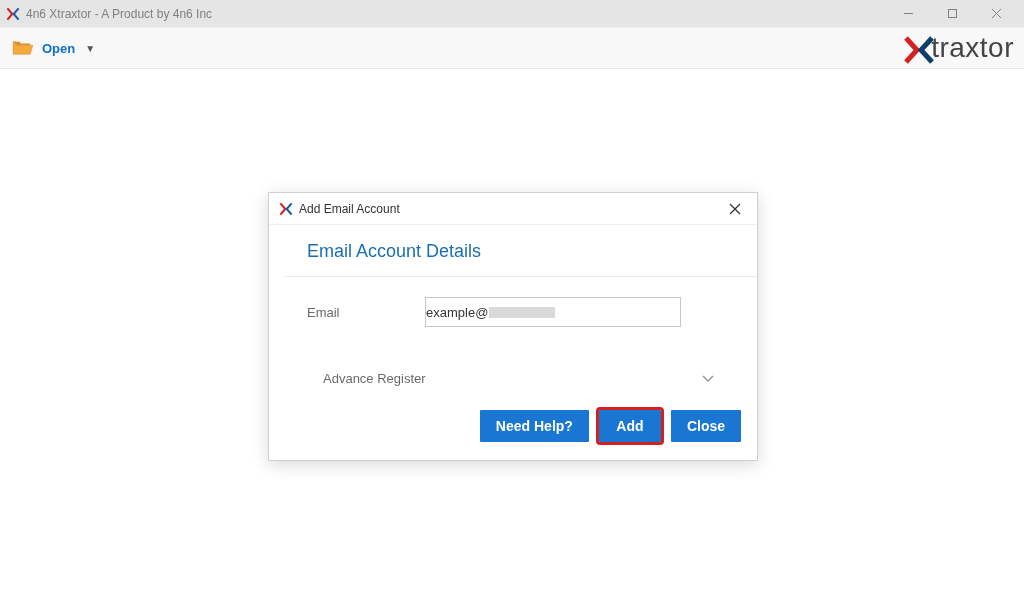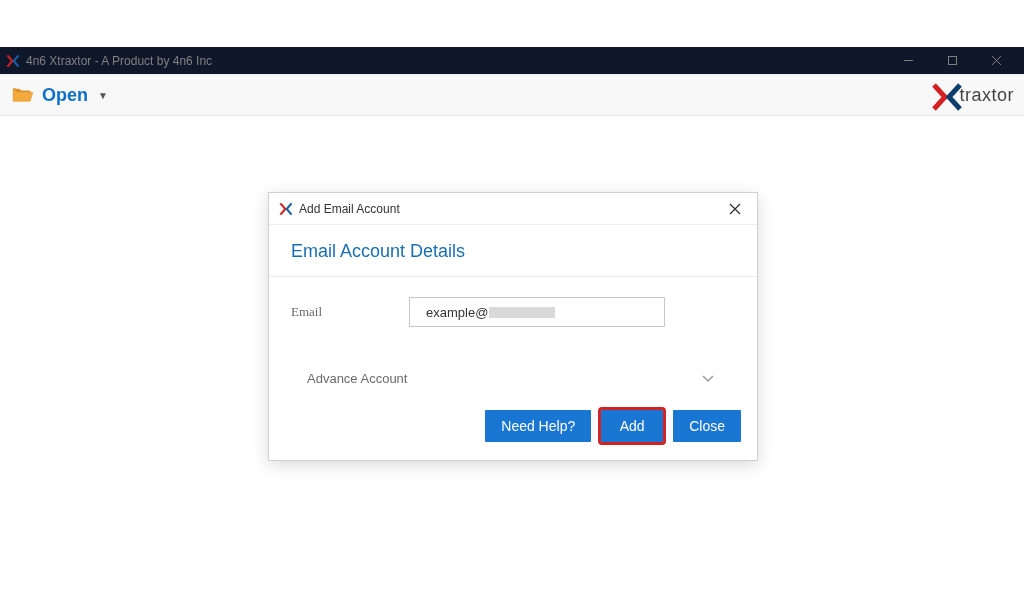--- a/index.html
+++ b/index.html
@@ -1,63 +1,63 @@
 <!DOCTYPE html>
 <html><head>
   <meta charset="utf-8">
   <style>
     * { margin: 0; padding: 0; box-sizing: border-box; font-family: "Segoe UI", Arial, sans-serif; }
     body { background: #ffffff; width: 1024px; height: 605px; overflow: hidden; position: relative; }
 
     
-    .titlebar { height: 28px; background: #0f172a; display: flex; align-items: center; padding: 12px 6px; border-bottom: 1px solid #f0f0f0; margin-top: 47px; }
+    .titlebar { height: 28px; background: #e5e5e5; display: flex; align-items: center; padding: 12px 6px; border-bottom: 1px solid #f0f0f0; }
     .titlebar .app-icon { width: 14px; height: 14px; margin-right: 6px; display: flex; align-items: center; justify-content: center; }
     .titlebar .title-text { color: #808080; font-size: 12px; }
     .win-controls { margin-left: auto; display: flex; }
     .win-btn { width: 44px; height: 28px; display: flex; align-items: center; justify-content: center; color: #808080; }
     .win-btn svg { stroke: #808080; }
 
     
     .toolbar { height: 41px; background: #f8f8f8; border-bottom: 1px solid #e5e5e5; display: flex; align-items: center; padding: 0 10px 0 12px; }
     .open-btn { display: flex; align-items: center; gap: 8px; }
     .folder-icon svg { display: block; }
-    .open-label { color: #0d6fc5; font-weight: 600; font-size: 18px; }
+    .open-label { color: #0d6fc5; font-weight: 600; font-size: 13px; }
     .open-arrow { color: #555; font-size: 10px; margin-left: 2px; }
 
     .logo-wrap { margin-left: auto; display: flex; align-items: center; gap: 0; }
     .brand-logo { display: flex; align-items: center; }
     .brand-logo .x-mark { width: 26px; height: 26px; position: relative; margin-right: 1px; }
-    .brand-logo .txt { font-size: 18px; color: #444; letter-spacing: 0.5px; font-weight: 400; }
+    .brand-logo .txt { font-size: 28px; color: #444; letter-spacing: 0.5px; font-weight: 400; }
 
     .right-links { display: flex; align-items: center; gap: 26px; margin-left: 26px; }
     .link { color: #0d6fc5; font-weight: 600; font-size: 14px; }
     .kebab { width: 20px; display: flex; flex-direction: column; align-items: center; gap: 3px; margin-left: 8px; }
     .kebab span { width: 4px; height: 4px; background: #0d6fc5; border-radius: 50%; }
 
     
     .dialog { position: absolute; left: 268px; top: 192px; width: 490px; background: #fff; border: 1px solid #cfcfcf; box-shadow: 0 4px 16px rgba(0,0,0,0.15); }
     .dialog-title { height: 32px; display: flex; align-items: center; padding: 0 10px; border-bottom: 1px solid #eee; }
     .dialog-title .app-icon { width: 14px; height: 14px; margin-right: 6px; }
     .dialog-title-text { font-size: 12px; color: #333; }
     .dialog-close { margin-left: auto; width: 24px; height: 24px; display: flex; align-items: center; justify-content: center; }
 
-    .dialog-body { padding: 0; }
+    .dialog-body { padding: 0; margin-left: 16px; }
     .section-heading { color: #1a6fb3; font-size: 18px; font-weight: 400; padding: 16px 22px 14px; border-bottom: 1px solid #eaeaea; }
 
     .form-area { padding: 20px 22px 10px; }
     .form-row { display: flex; align-items: center; margin-bottom: 16px; }
-    .form-label { width: 118px; color: #6a6a6a; font-size: 13px; font-family: Liberation Serif, serif; }
-    .form-input { flex: 0 0 256px; height: 30px; border: 1px solid #c7c7c7; padding: 0 16px; font-size: 13px; color: #333; background: #fff; }
+    .form-label { width: 118px; color: #6a6a6a; font-size: 13px; }
+    .form-input { flex: 0 0 256px; height: 30px; border: 1px solid #c7c7c7; padding: 0 0; font-size: 13px; color: #333; background: #fff; }
     .masked-part { display: inline-block; width: 66px; height: 11px; background: #d9d9d9; vertical-align: middle; margin-left: 1px; }
 
     .advance-row { display: flex; align-items: center; padding: 18px 22px 24px 38px; color: #6a6a6a; font-size: 13px; }
     .chevron { margin-left: auto; margin-right: 20px; color: #9a9a9a; }
 
     .button-row { display: flex; justify-content: flex-end; gap: 10px; padding: 0 16px 18px; }
-    .btn { background: #1976d2; color: #fff; font-size: 14px; font-weight: 400; border: none; padding: 8px 16px; min-width: 62px; text-align: center; border-radius: 1px; }
+    .btn { background: #1976d2; color: #fff; font-size: 14px; font-weight: 700; border: none; padding: 8px 16px; min-width: 62px; text-align: center; border-radius: 1px; }
     .btn.add-highlight { outline: 3px solid #d32020; outline-offset: 0; }
 
     
     .x-icon-svg { display: block; }
   </style>
 </head>
 <body>
 
 <div class="titlebar">
   <div class="app-icon">
@@ -136,21 +136,21 @@
       <div class="form-row">
         <div class="form-label">Email</div>
         <div class="form-input" style="display:flex;align-items:center;">
           <span>example@</span>
             <span class="masked-part"></span>
         </div>
       </div>
     </div>
 
     <div class="advance-row">
-      <span>Advance Account</span>
+      <span>Advance Register</span>
       <span class="chevron">
         <svg width="14" height="10" viewBox="0 0 14 10">
             <path d="M2 3 L7 8 L12 3" fill="none" stroke="#9a9a9a" stroke-width="1.5"></path>
           </svg>
       </span>
     </div>
 
     <div class="button-row">
       <button class="btn">Need Help?</button>
       <button class="btn add-highlight">Add</button>

